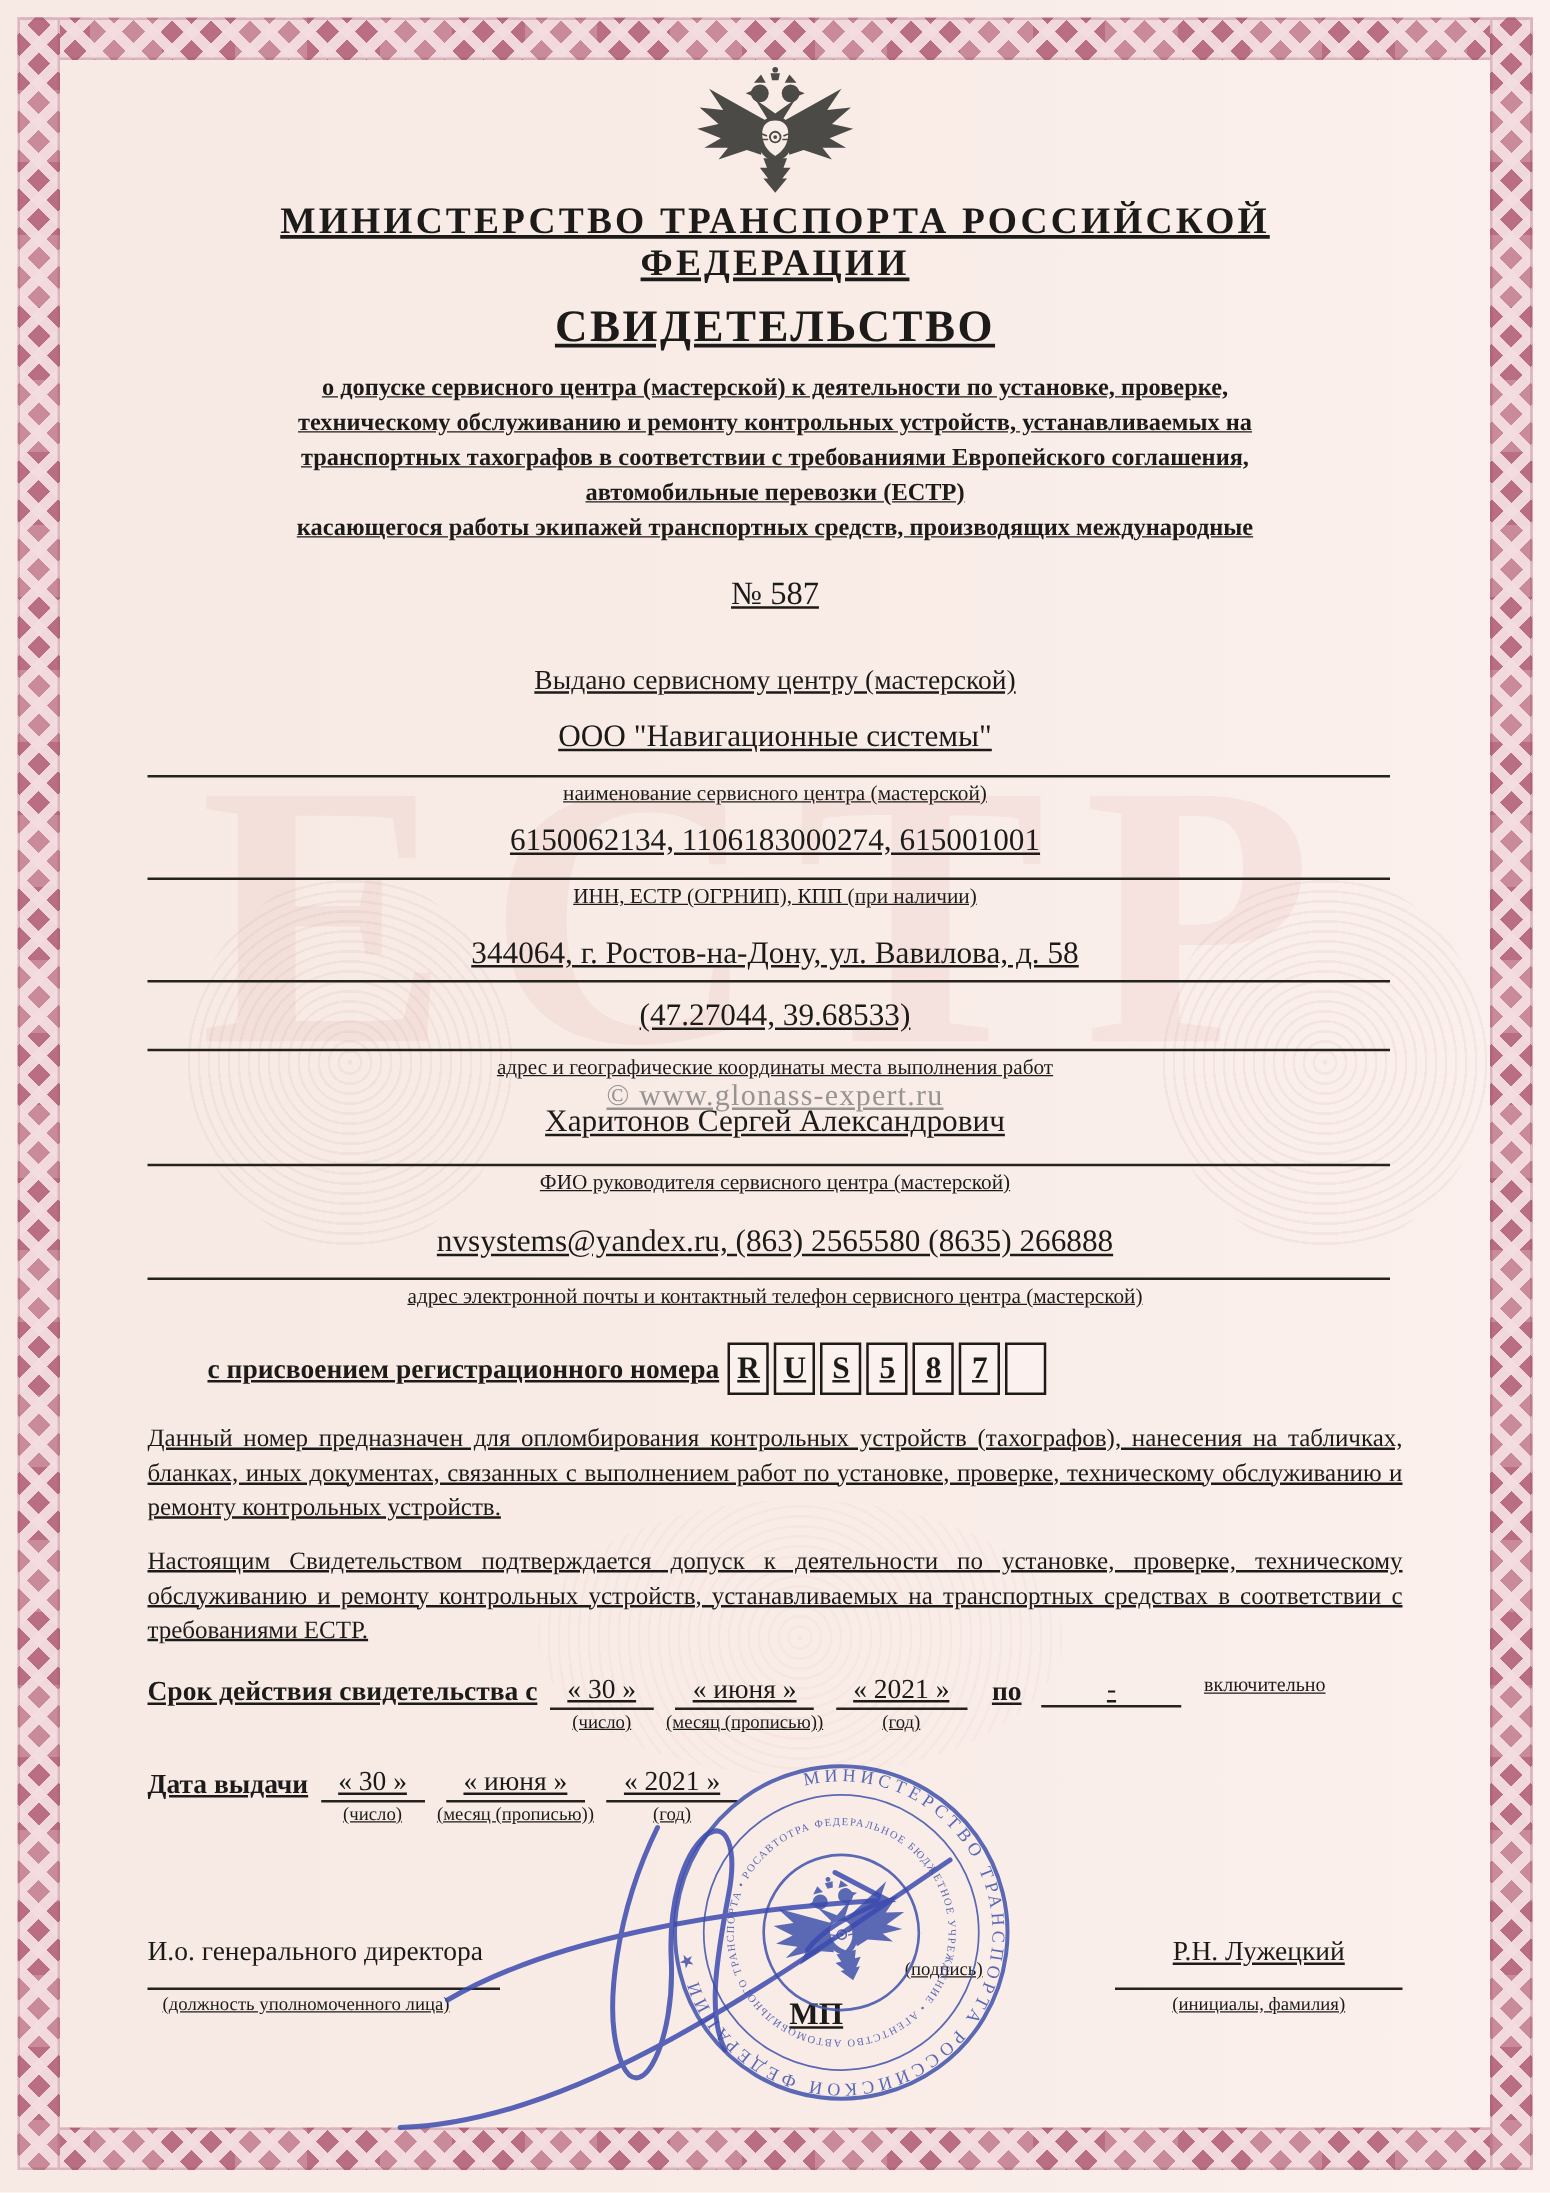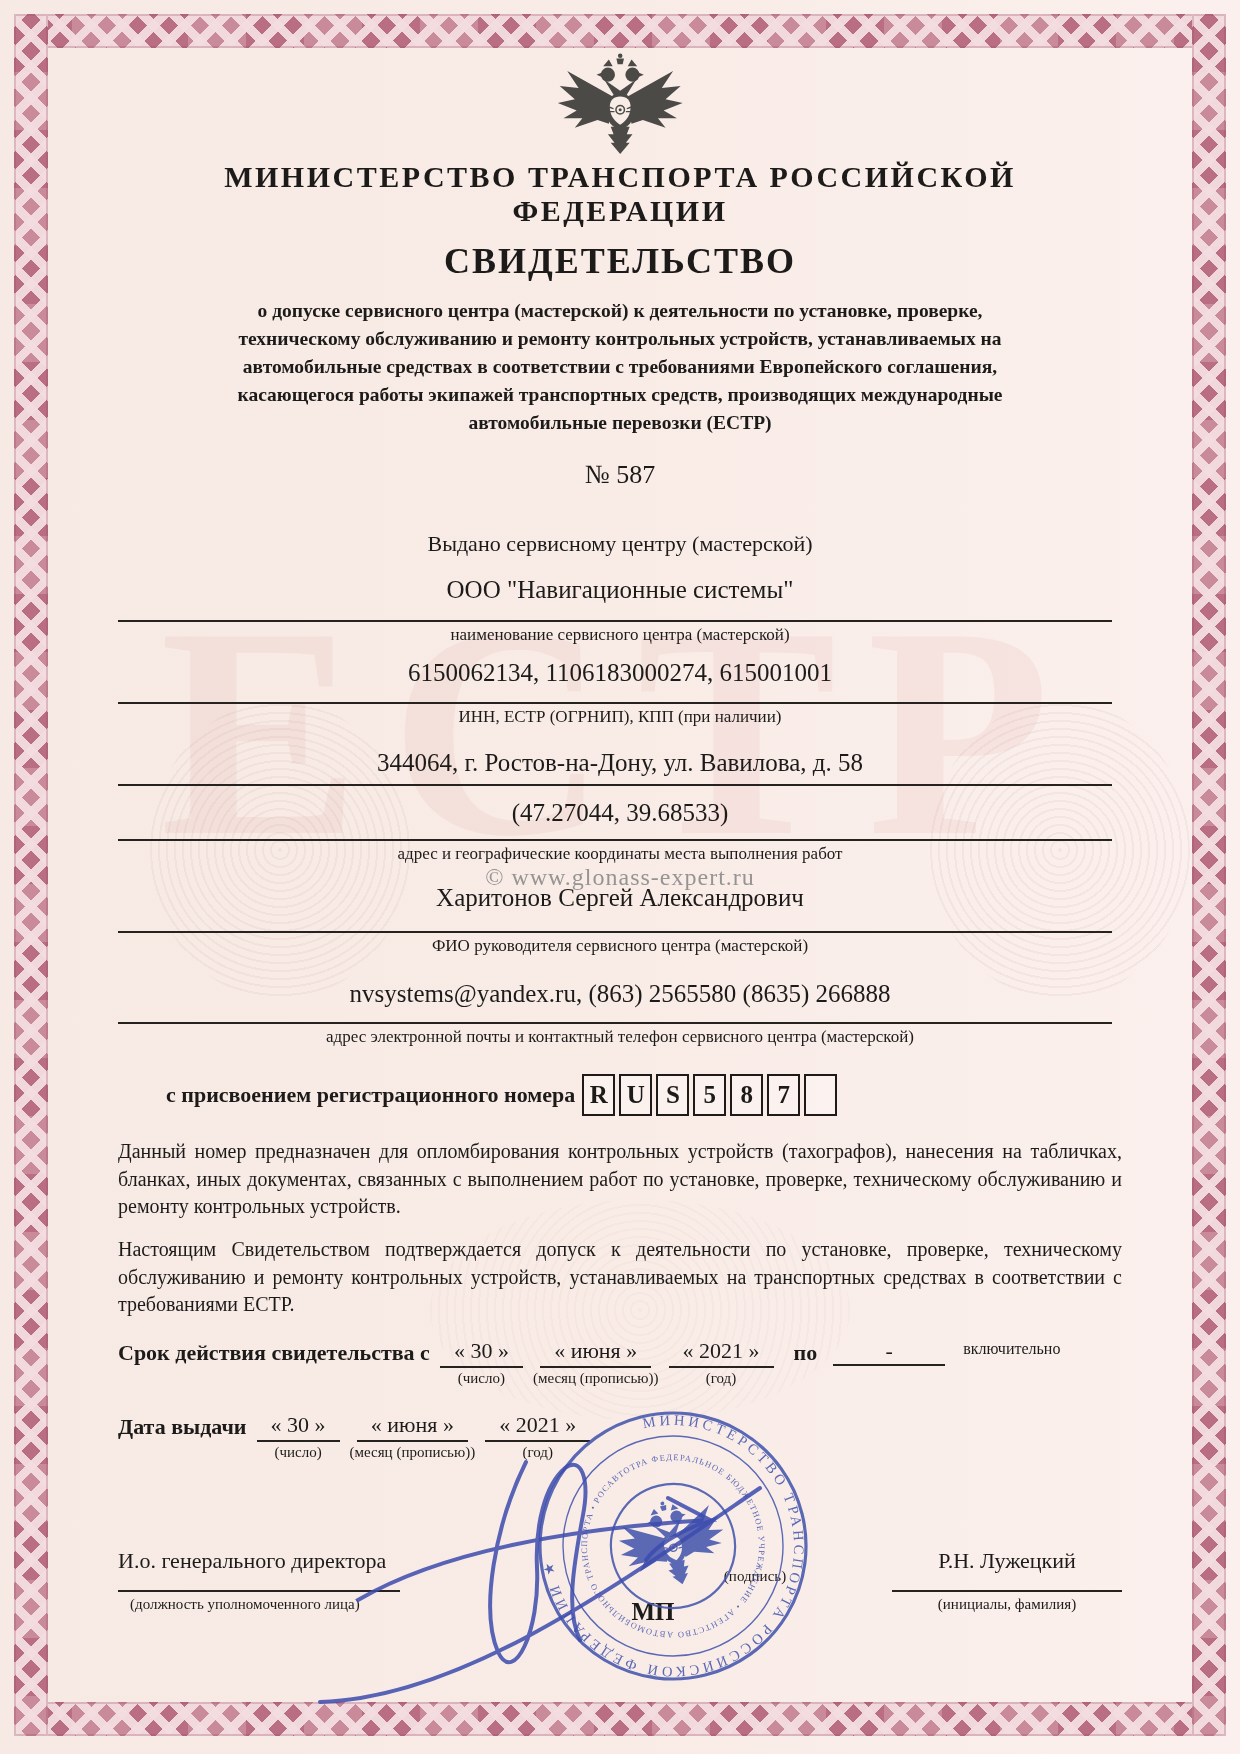--- a/index.html
+++ b/index.html
@@ -32,21 +32,21 @@
   
   .bg-letters { position:absolute; z-index:1; top:560px; left:0; right:0;
     text-align:center; font-weight:bold; font-size:300px; letter-spacing:30px;
     color:rgba(216,130,130,.10); pointer-events:none; }
   .bg-swirl { position:absolute; z-index:1; border-radius:50%; pointer-events:none;
     background:repeating-radial-gradient(circle, rgba(185,140,145,.10) 0 2px, rgba(0,0,0,0) 2px 8px); }
   .sw1 { left:150px; top:700px; width:260px; height:300px; }
   .sw2 { left:930px; top:700px; width:260px; height:300px; }
   .sw3 { left:430px; top:1200px; width:420px; height:220px; opacity:.6; }
 
-  .abs { position:absolute; z-index:3; left:118px; right:118px; text-align:center; }
+  .abs { position:absolute; z-index:3; left:118px; right:118px; text-align:center;text-decoration:underline; }
 
   .emblem { top:52px; height:104px; }
   .emblem svg { height:104px; }
 
   .ministry { top:160px; font-weight:bold; font-size:30px; letter-spacing:2.5px; }
   .cert-title { top:240px; font-weight:bold; font-size:36px; letter-spacing:2px; }
   .desc { top:297px; left:168px; right:168px; font-weight:bold; font-size:19.5px; }
   .desc div { line-height:28px; }
   .cert-no { top:460px; font-size:26px; }
   .issued { top:531px; font-size:22px; }
@@ -144,23 +144,23 @@
         <use href="#eagle" style="color:#4b4a47"></use>
       </svg>
   </div>
 
   <div class="abs ministry">МИНИСТЕРСТВО ТРАНСПОРТА РОССИЙСКОЙ ФЕДЕРАЦИИ</div>
   <div class="abs cert-title">СВИДЕТЕЛЬСТВО</div>
 
   <div class="abs desc">
     <div>о допуске сервисного центра (мастерской) к деятельности по установке, проверке,</div>
     <div>техническому обслуживанию и ремонту контрольных устройств, устанавливаемых на</div>
-    <div>автомобильные средствах в соответствии с требованиями Европейского соглашения,</div>
+    <div>транспортных тахографов в соответствии с требованиями Европейского соглашения,</div>
+    <div>автомобильные перевозки (ЕСТР)</div>
     <div>касающегося работы экипажей транспортных средств, производящих международные</div>
-    <div>автомобильные перевозки (ЕСТР)</div>
   </div>
 
   <div class="abs cert-no">№ 587</div>
   <div class="abs issued">Выдано сервисному центру (мастерской)</div>
 
   <div class="abs fval v-name">ООО "Навигационные системы"</div>
   <div class="frule r1"></div>
   <div class="abs fcap c-name">наименование сервисного центра (мастерской)</div>
 
   <div class="abs fval v-ids">6150062134, 1106183000274, 615001001</div>

